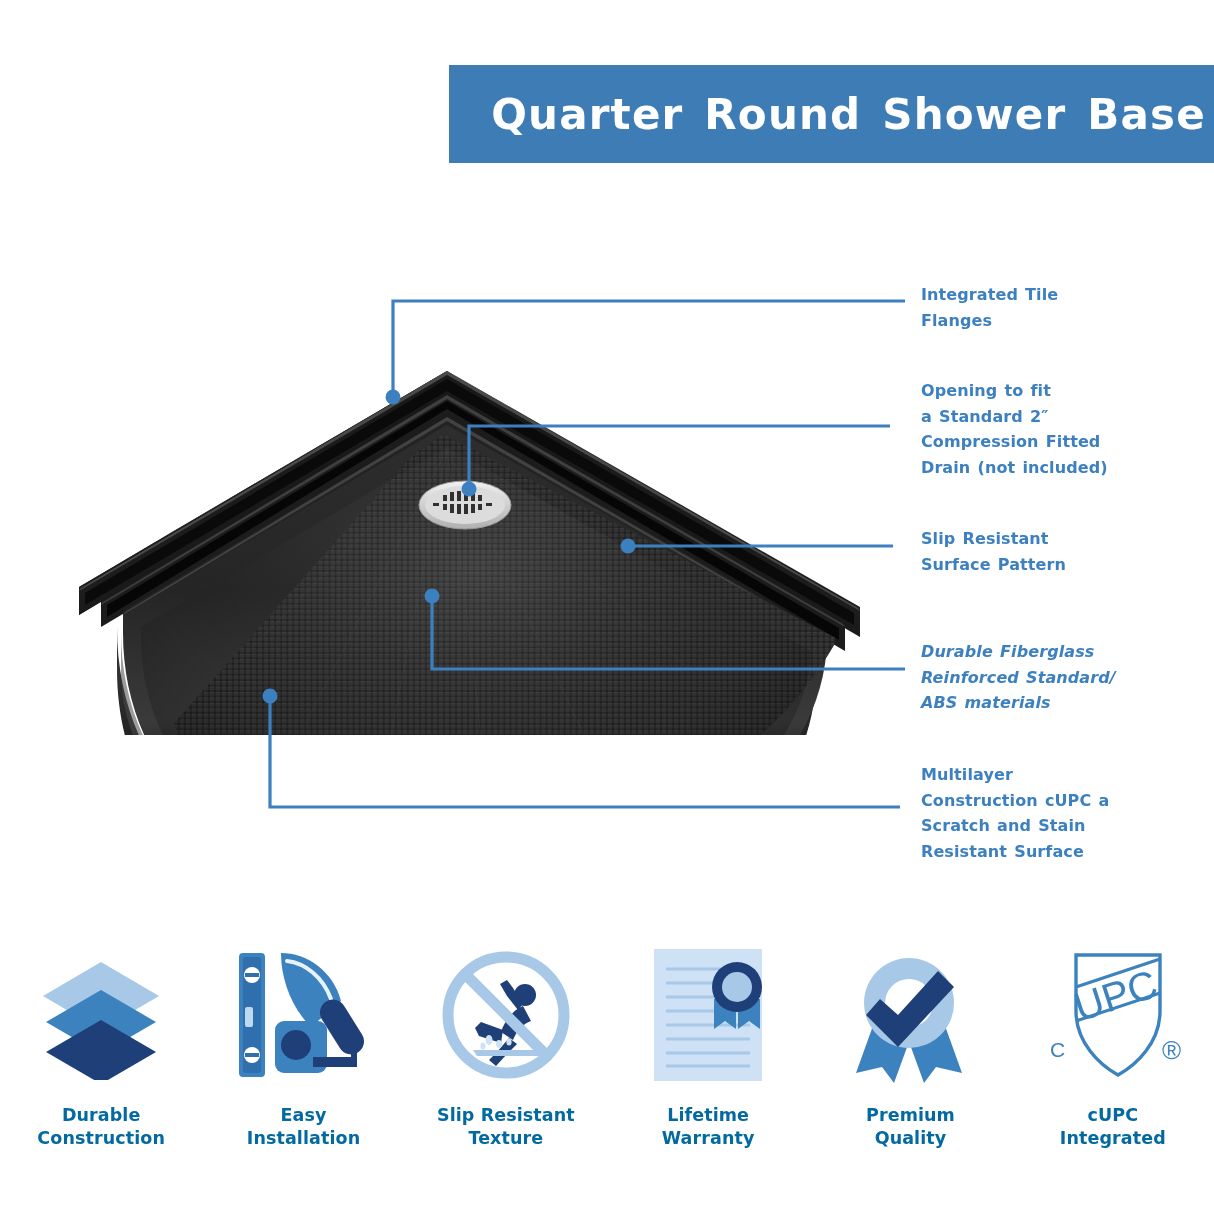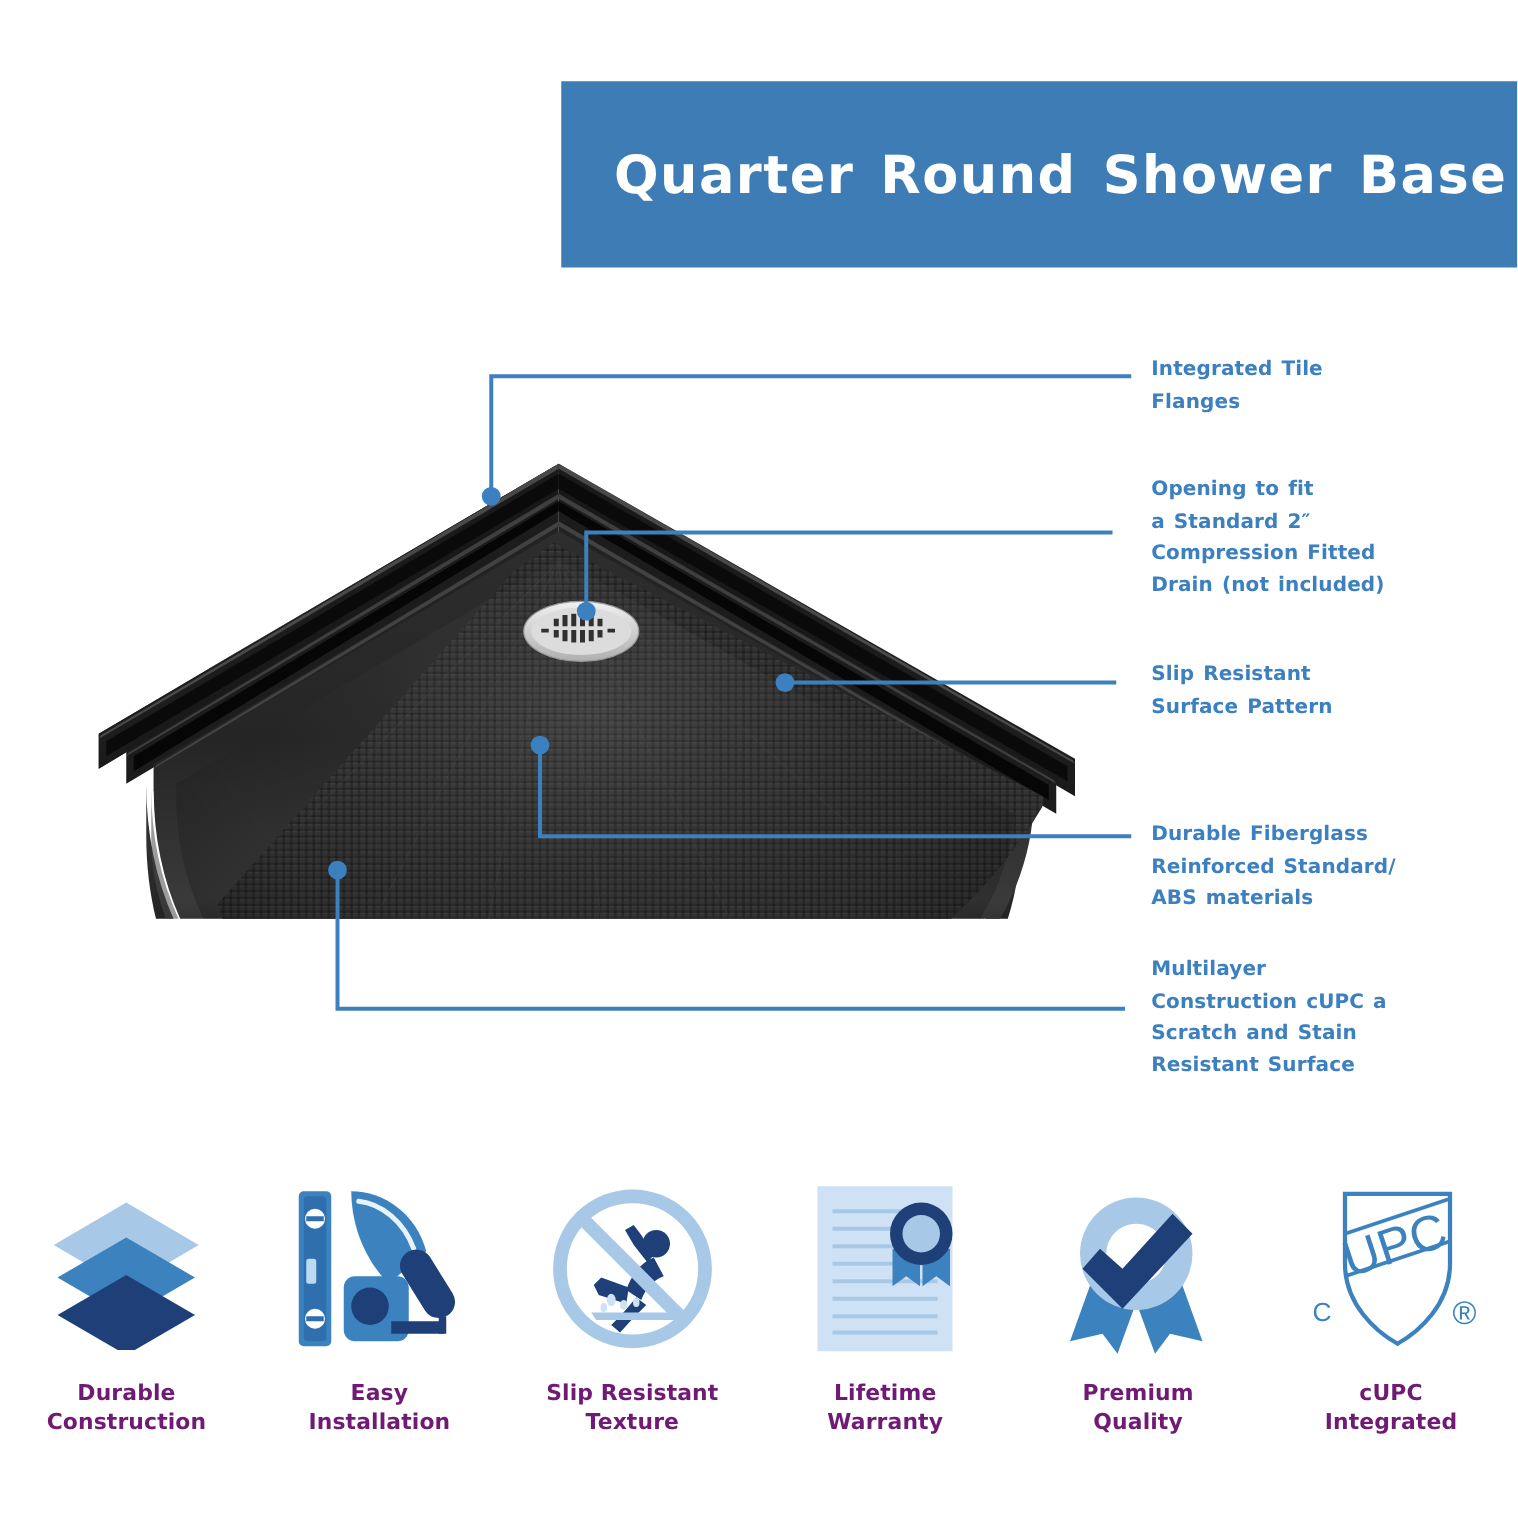--- a/index.html
+++ b/index.html
@@ -16,21 +16,21 @@
     overflow: hidden;
     font-family: "Liberation Sans", "DejaVu Sans", sans-serif;
   }
 
   
   #title-banner {
     position: absolute;
     left: 449px;
     top: 65px;
     width: 765px;
-    height: 149px;
+    height: 98px;
     background: #3e7cb6;
     display: flex;
     align-items: center;
     justify-content: center;
     box-sizing: border-box;
     padding-left: 34px;
   }
   #title-text {
     color: #ffffff;
     font-size: 42px;
@@ -88,21 +88,21 @@
   }
   .feature-icon {
     height: 150px;
     display: flex;
     align-items: center;
     justify-content: center;
   }
   .feature-label {
     margin-top: 14px;
     text-align: center;
-    color: #701a75;
+    color: #0369a1;
     font-size: 17.5px;
     font-weight: bold;
     line-height: 23px;
     letter-spacing: 0.1px;
     white-space: pre-line;
     font-family: "DejaVu Sans", "Liberation Sans", sans-serif;
   }
 </style>
 </head>
 <body>
@@ -286,21 +286,21 @@
     <div>a Standard 2″</div>
     <div>Compression Fitted</div>
     <div>Drain (not included)</div>
   </div>
 
   <div class="callout-text" style="left:921px; top:526px;">
     <div>Slip Resistant</div>
     <div>Surface Pattern</div>
   </div>
 
-  <div class="callout-text" style="left:921px; top:654px;">
+  <div class="callout-text" style="left:921px; top:639px;font-style:italic;">
     <div>Durable Fiberglass</div>
     <div>Reinforced Standard/</div>
     <div>ABS materials</div>
   </div>
 
   <div class="callout-text" style="left:921px; top:762px;">
     <div>Multilayer</div>
     <div>Construction cUPC a</div>
     <div>Scratch and Stain</div>
     <div>Resistant Surface</div>

